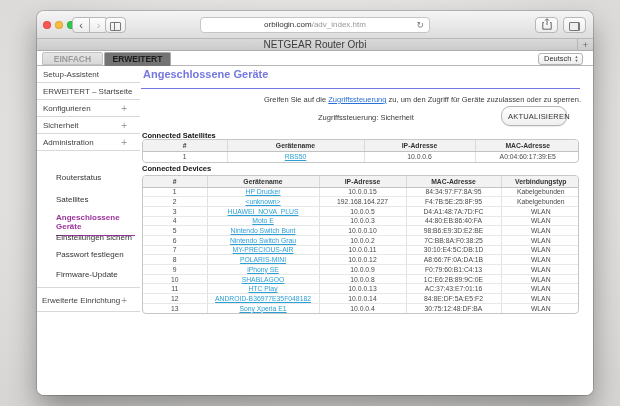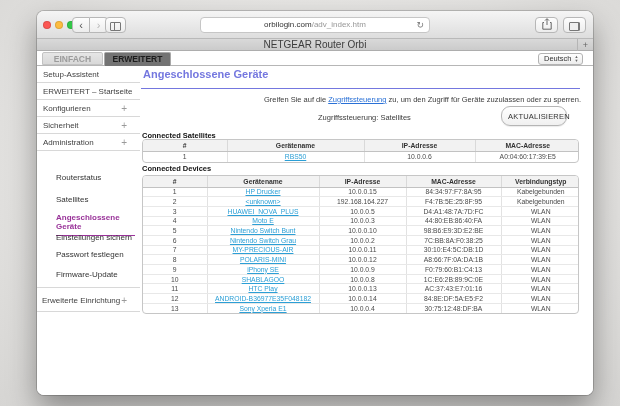--- a/index.html
+++ b/index.html
@@ -157,21 +157,21 @@
         <div class="bottomitem">
           <span>Erweiterte Einrichtung</span>
           <span class="plus">+</span>
         </div>
       </div>
 
       <div class="main">
         <div class="pagetitle">Angeschlossene Geräte</div>
         <div class="purplehr"></div>
         <div class="note"><span>Greifen Sie auf die </span><a>Zugriffssteuerung</a><span> zu, um den Zugriff für Geräte zuzulassen oder zu sperren.</span></div>
-        <div class="status">Zugriffssteuerung: Satellites</div>
+        <div class="status">Zugriffssteuerung: Sicherheit</div>
         <button class="refreshbtn">AKTUALISIEREN</button>
 
         <div class="tlabel tl-sat">Connected Satellites</div>
         <div class="twrap tw-sat">
           <table>
             <colgroup>
                 <col>
                 <col>
                 <col>
                 <col>

